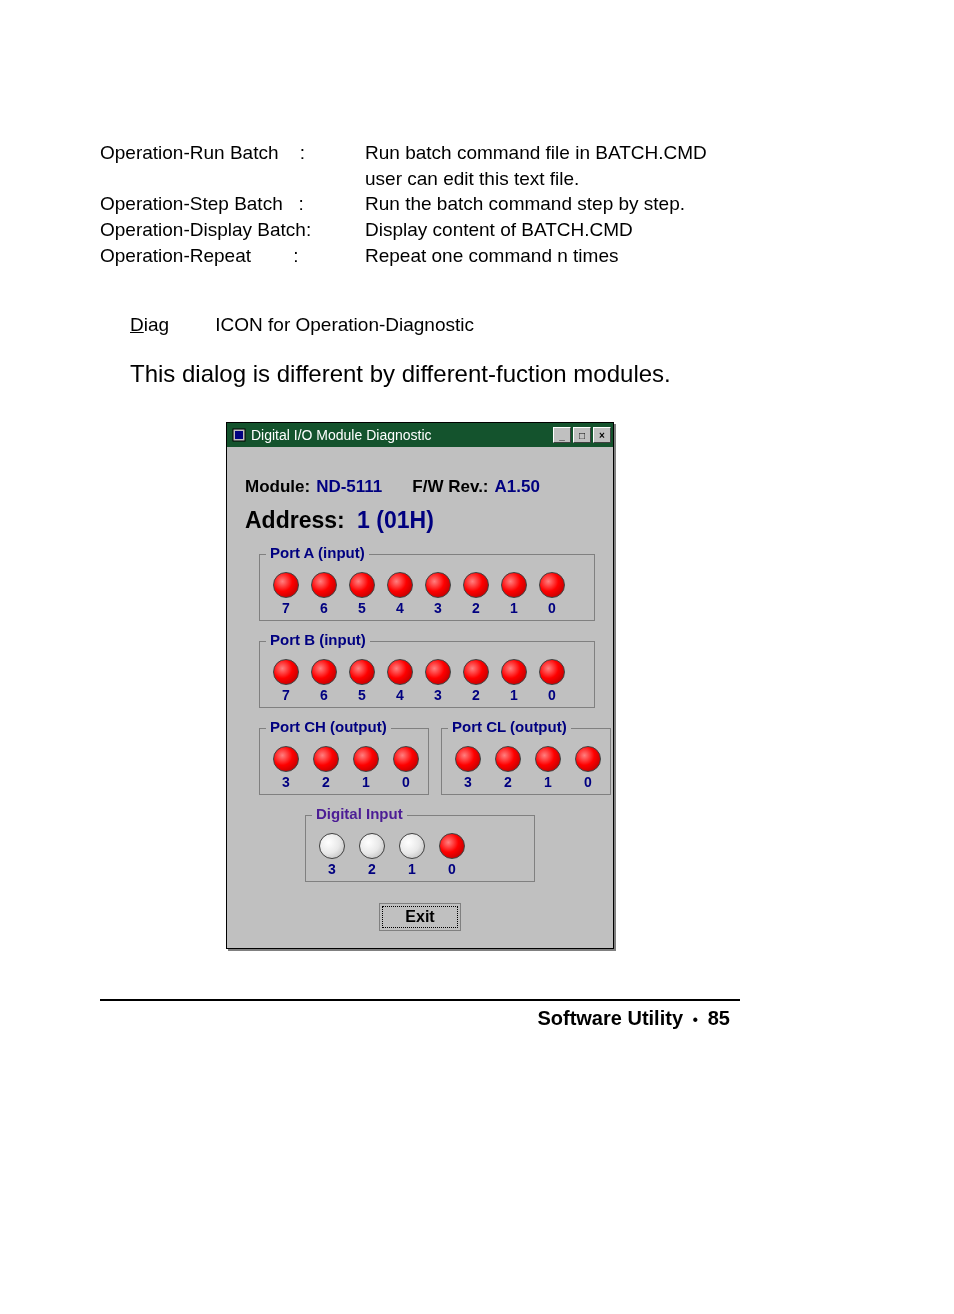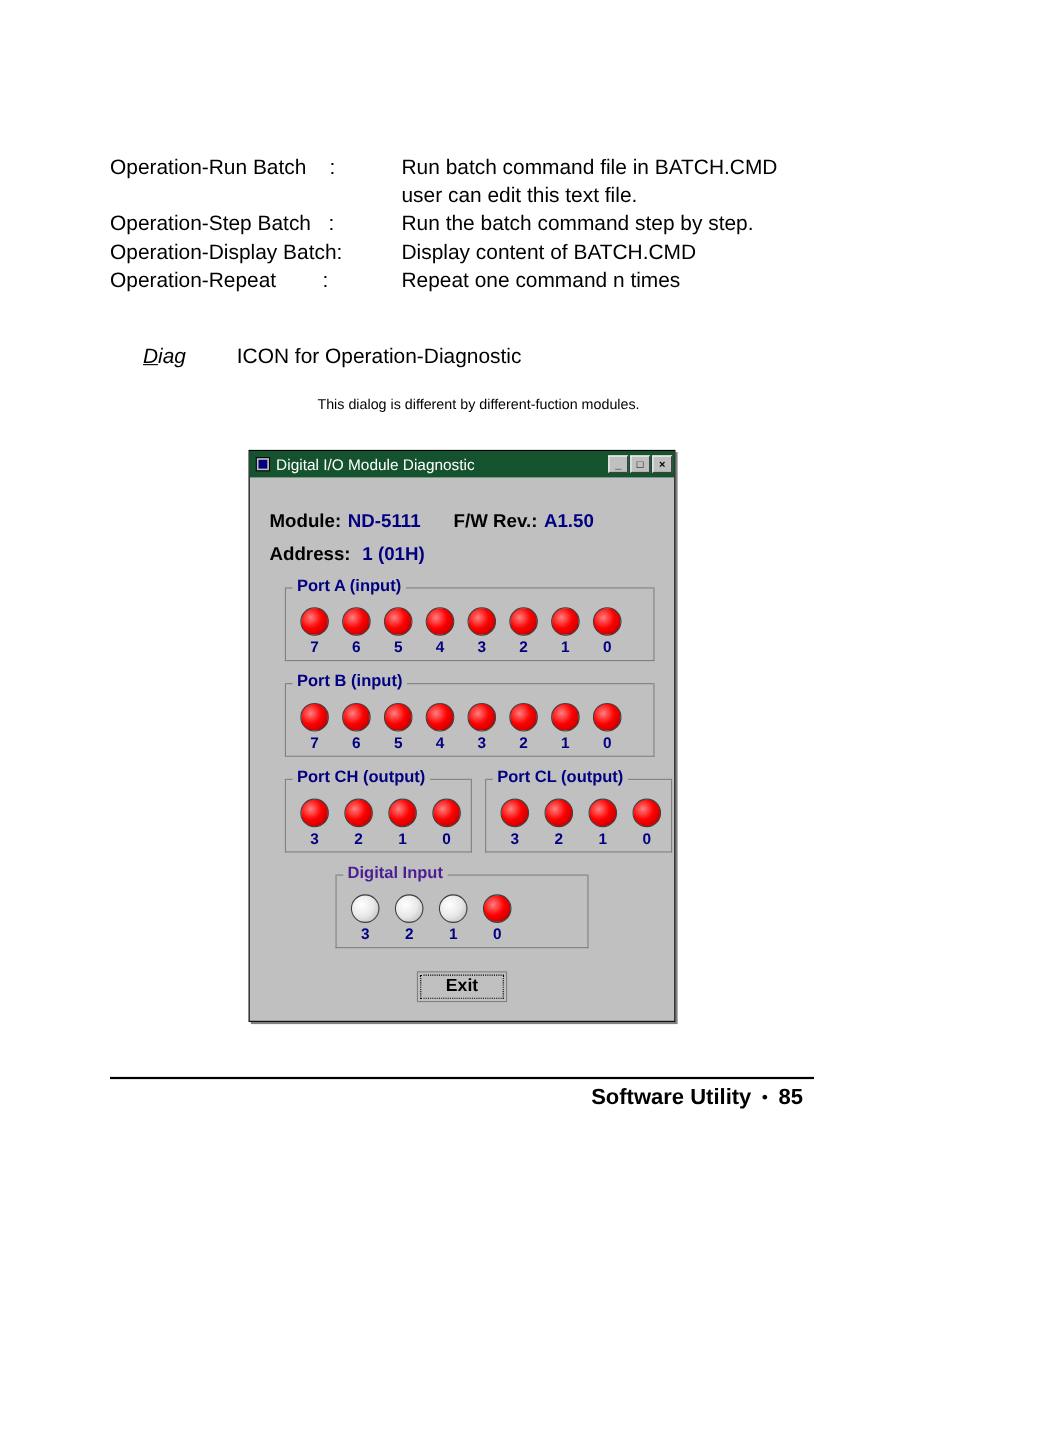--- a/index.html
+++ b/index.html
@@ -27,25 +27,24 @@
     flex: 0 0 265px;
   }
   .op-right {
     flex: 1;
   }
   .diag-line {
     font-size: 19px;
     margin: 0 0 24px 30px;
   }
   .diag-line .u { text-decoration: underline; }
-  .diag-label { display:inline-block; width: 80px; font-style: italic;}
+  .diag-label { display:inline-block; width: 80px;}
   .desc-line {
-    font-size: 13px;
+    font-size: 24px;
     margin: 0 0 34px 30px;
-    text-align: center;
   }
 
   
   .win {
     width: 386px;
     margin: 0 auto 50px auto;
     border: 1px solid #000;
     background: #c0c0c0;
     box-shadow: 2px 2px 0 #808080;
   }
@@ -84,21 +83,21 @@
     display:flex;
     font-weight:bold;
     font-size:17px;
     margin-bottom:10px;
   }
   .hdr-lbl { color:#000; }
   .hdr-val { color:#000080; margin-left:6px; }
   .hdr-spacer{ width:30px;}
   .addr-row{
     font-weight:bold;
-    font-size:17px;
+    font-size:23px;
     margin-bottom:12px;
   }
 
   .group {
     border:1px solid #808080;
     border-top:none;
     position:relative;
     margin: 20px 0 14px 14px;
     padding: 18px 8px 4px 8px;
   }

